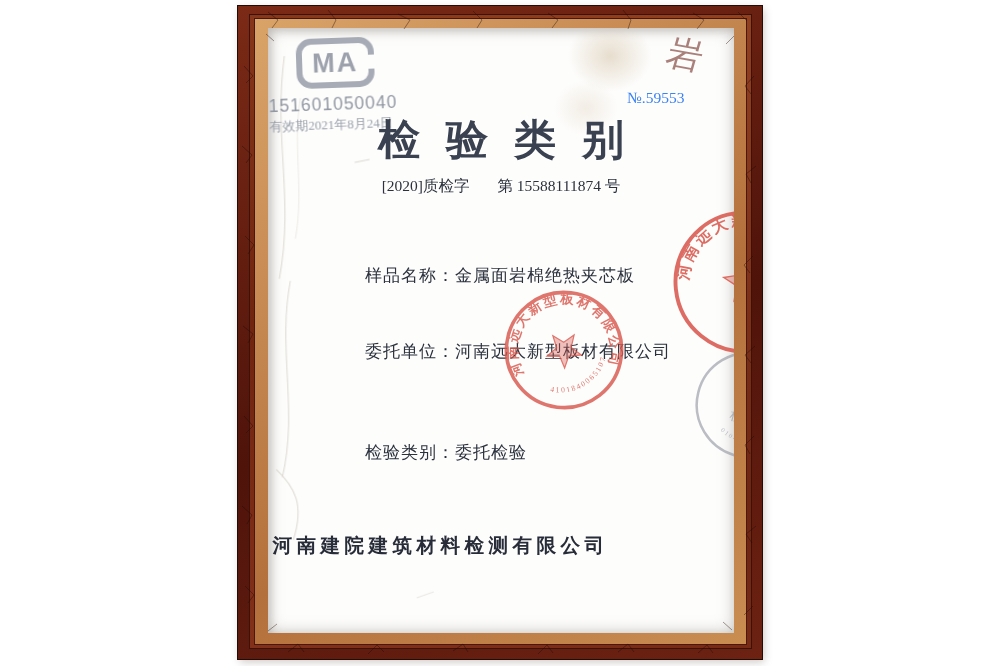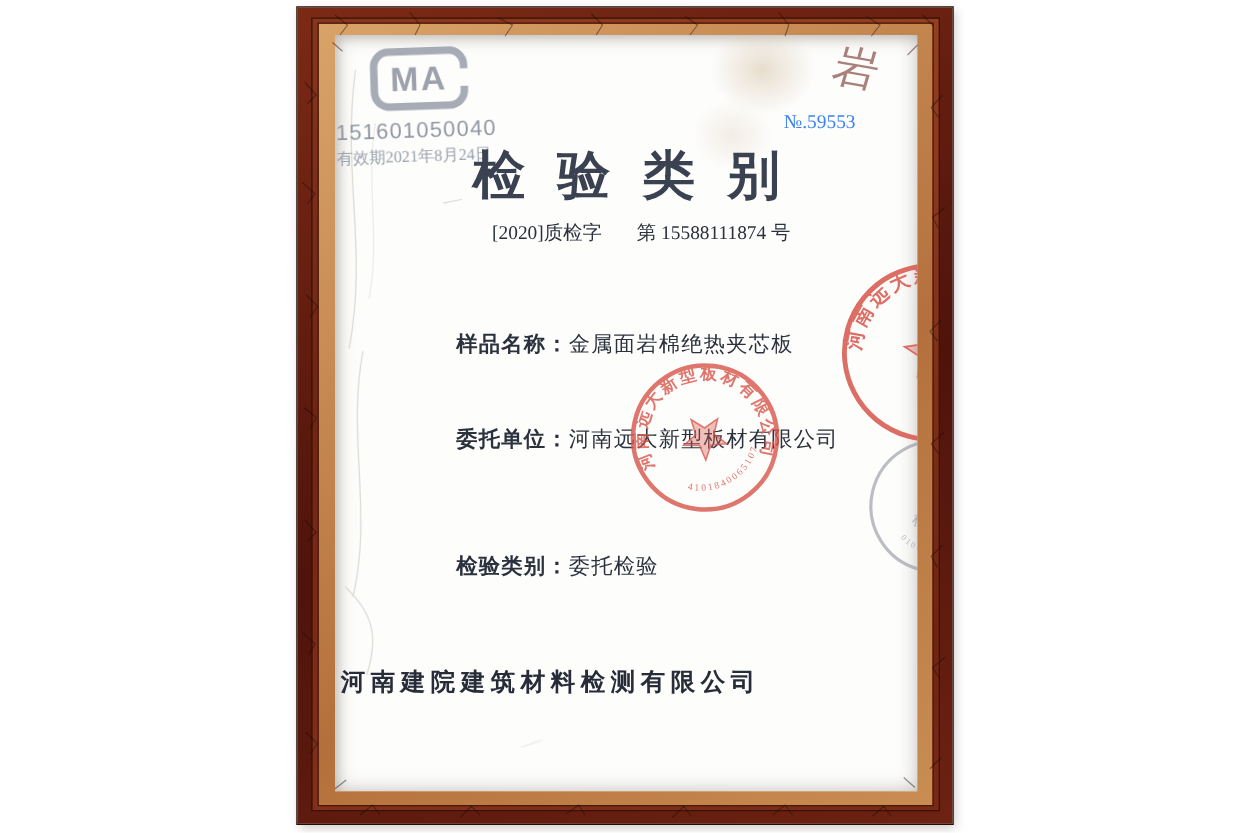--- a/index.html
+++ b/index.html
@@ -62,26 +62,26 @@
   .report-no{position:absolute;left:359px;top:61px;font-size:15.5px;color:#3b82f6;}
 
   
   .title{
     position:absolute;left:0;top:84px;width:100%;text-align:center;
     font-size:42px;color:#3a4150;letter-spacing:.62em;text-indent:.62em;font-weight:600;
   }
   .doc-no{
     position:absolute;left:0;top:148px;width:100%;
     display:flex;justify-content:center;gap:28px;
-    font-size:15.5px;color:#2b313d;padding-left:12px;
+    font-size:15.5px;color:#2b313d;
   }
 
   
   .field{position:absolute;left:97px;font-size:17px;color:#2b313d;letter-spacing:1px;}
-  .field .lab{font-weight:700;}
+  .field .lab{font-weight:400;}
   .field-0{top:236px;}
   .field-1{top:312px;text-align:center;}
   .field-2{top:413px;text-align:center;}
 
   
   .issuer{
     position:absolute;left:0;top:504px;width:100%;text-align:left;
     font-size:19.5px;color:#272c38;letter-spacing:4.5px;text-indent:4.5px;font-weight:600;
   }
 

